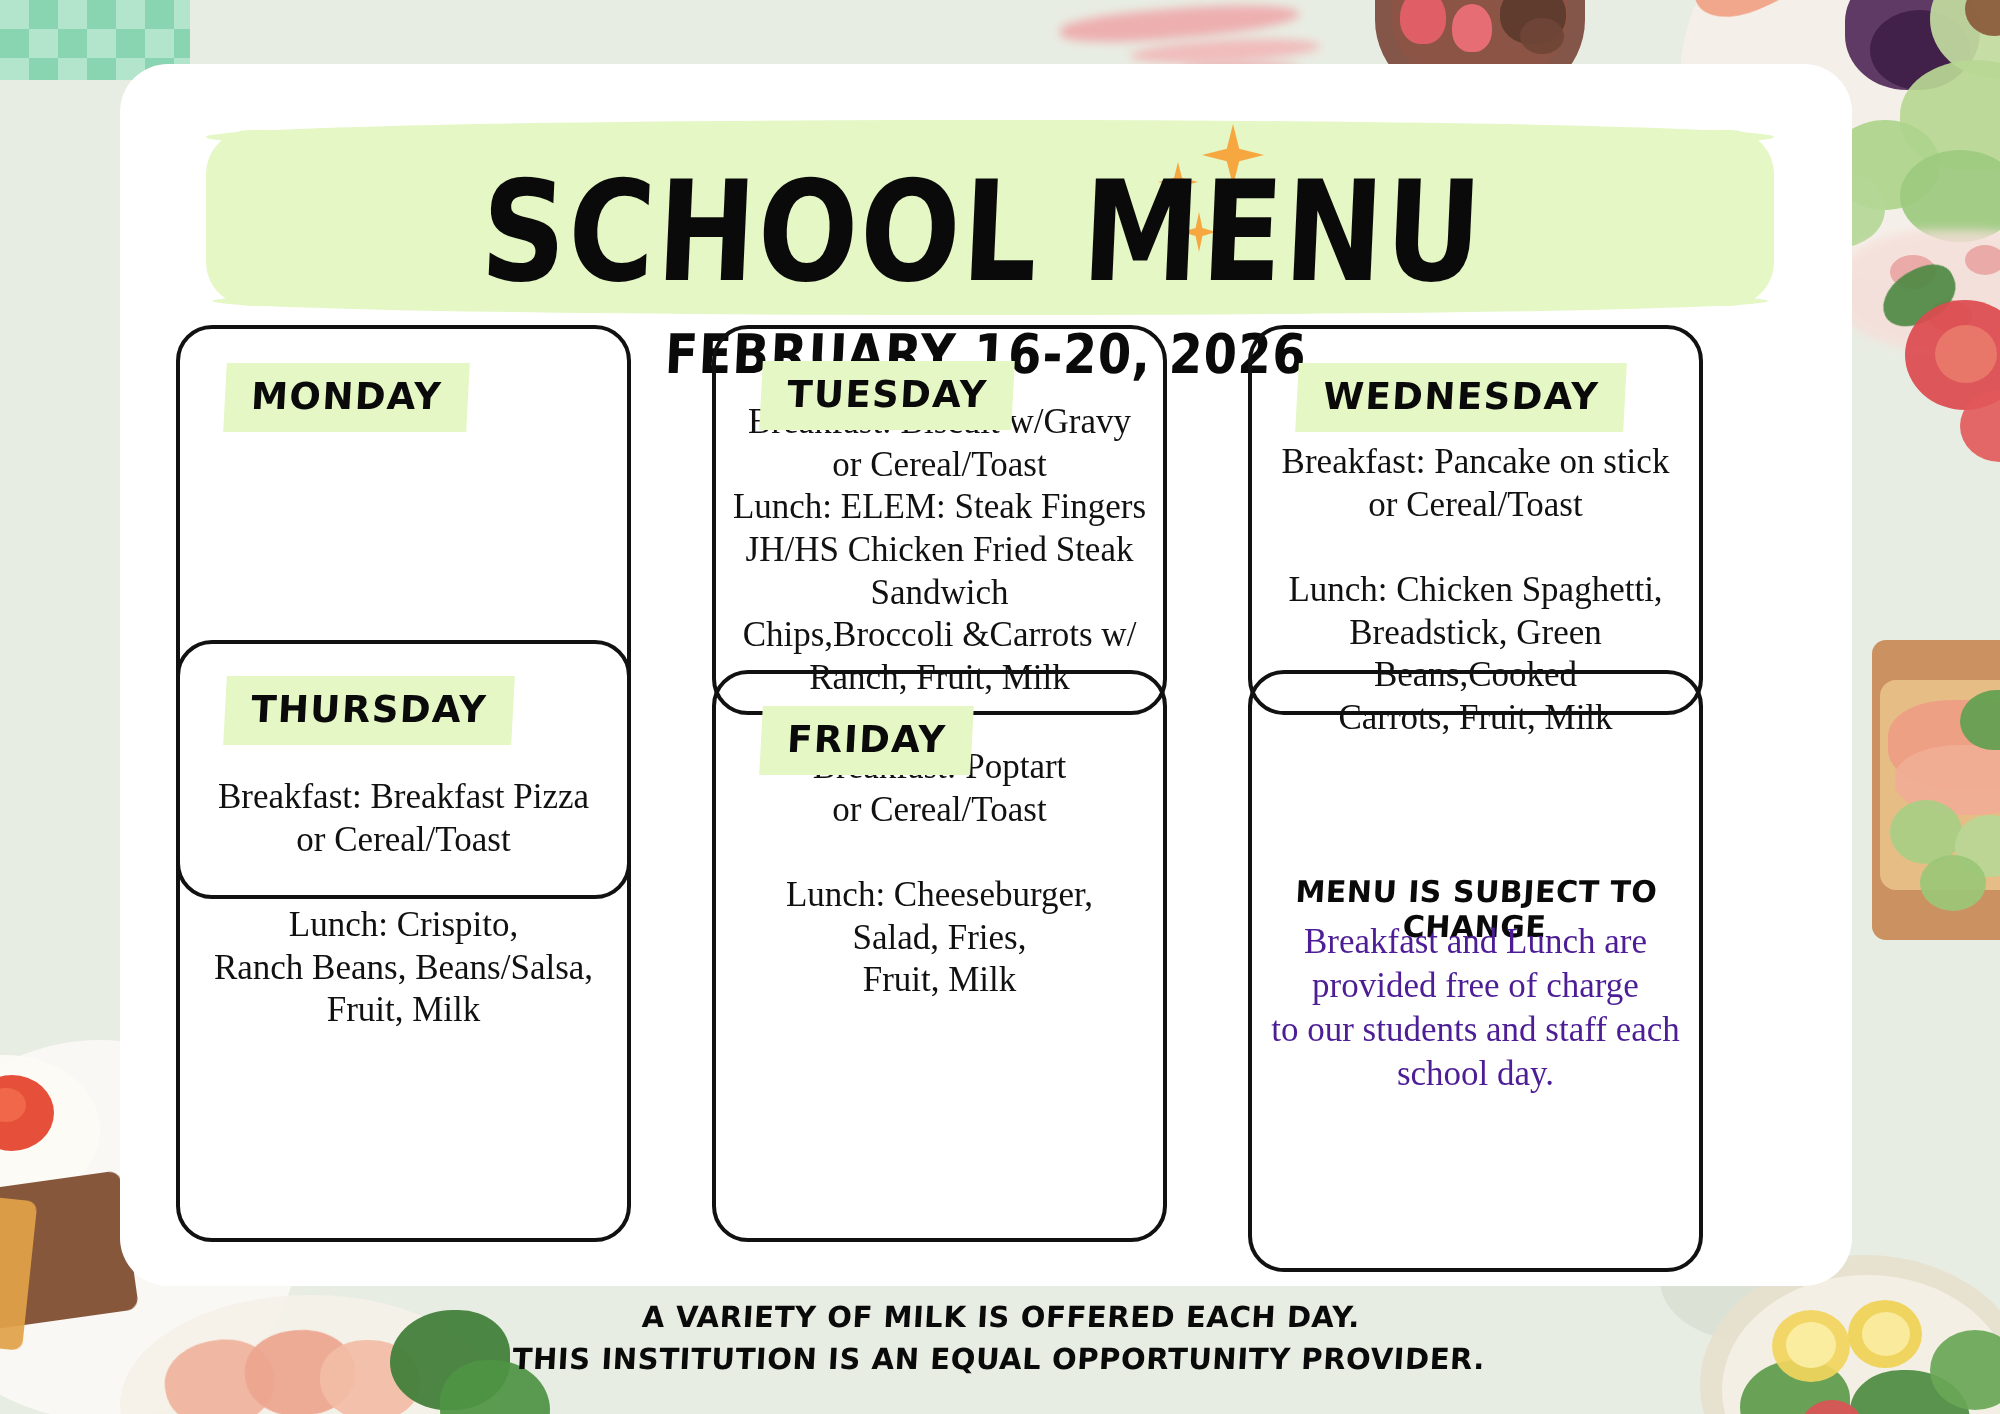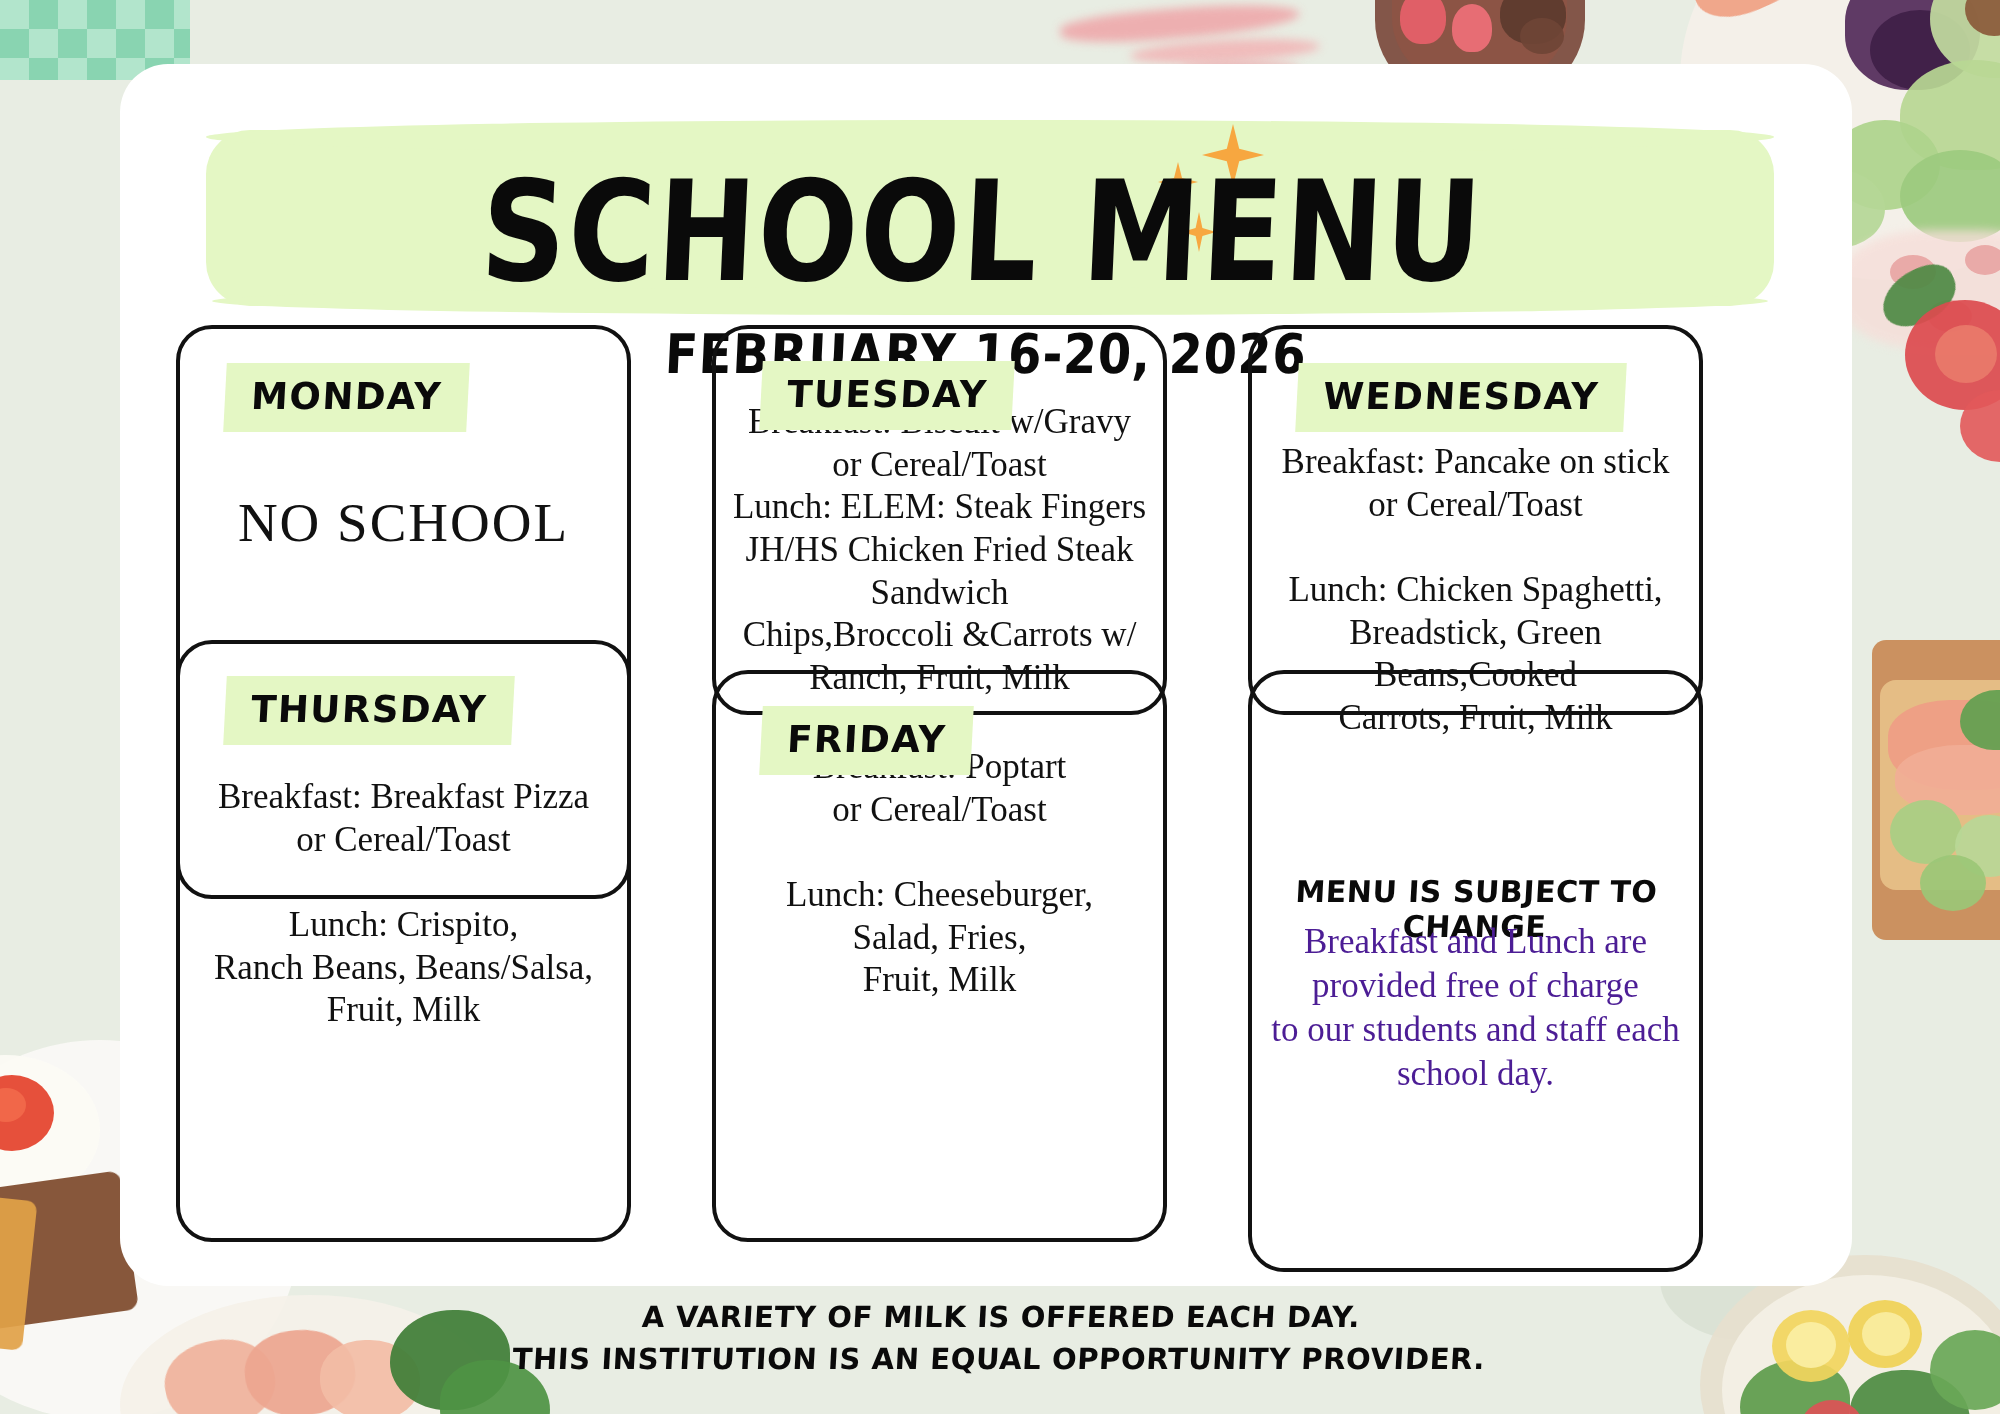--- a/index.html
+++ b/index.html
@@ -453,21 +453,20 @@
   <div class="sparkle sp1"></div>
   <div class="sparkle sp2"></div>
   <div class="sparkle sp3"></div>
 
   <div class="title-text">SCHOOL MENU</div>
   <div class="date-text">FEBRUARY 16-20, 2026</div>
 
   <div class="card card-mon">
     <div class="card-inner">
       <span class="day-label mon-label">MONDAY</span>
-      <div class="big-text mon-body">NO  SCHOOL</div>
     </div>
   </div>
 
   <div class="card card-tue">
     <div class="card-inner">
       <span class="day-label tue-label">TUESDAY</span>
       <div class="body-text tue-body">Breakfast:  Biscuit w/Gravy
 or Cereal/Toast
 Lunch:  ELEM: Steak Fingers
 JH/HS Chicken Fried Steak

